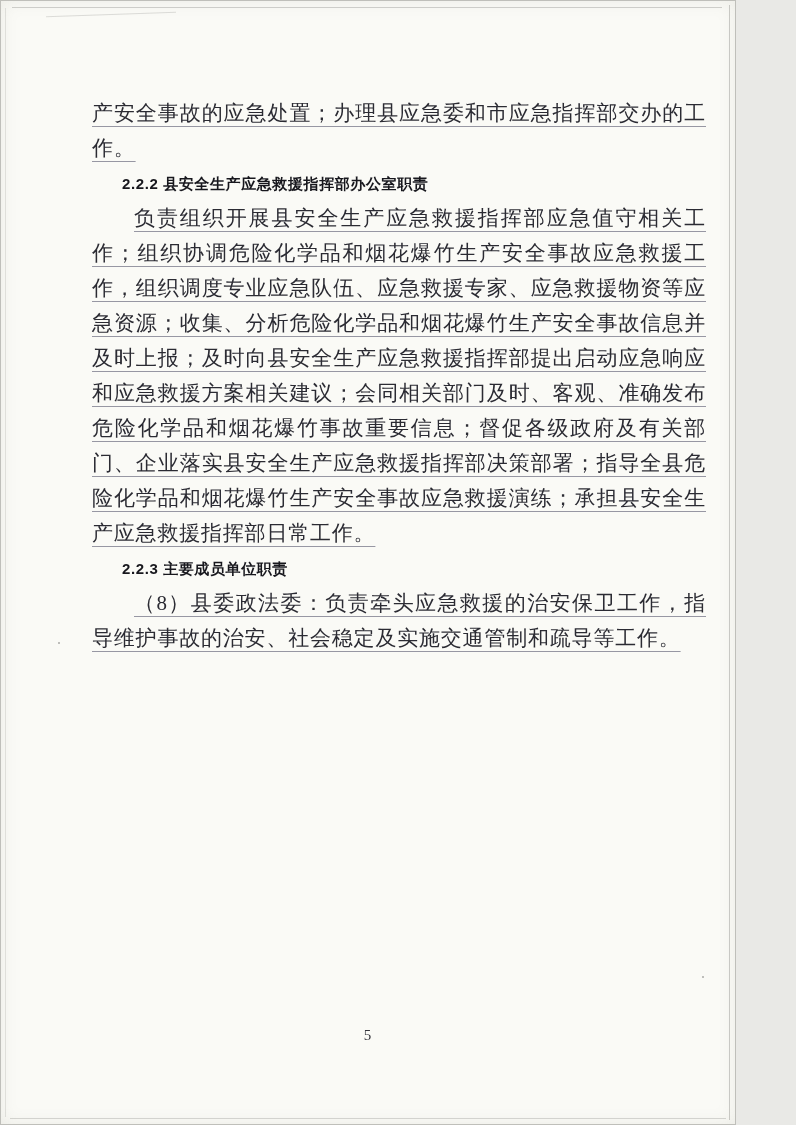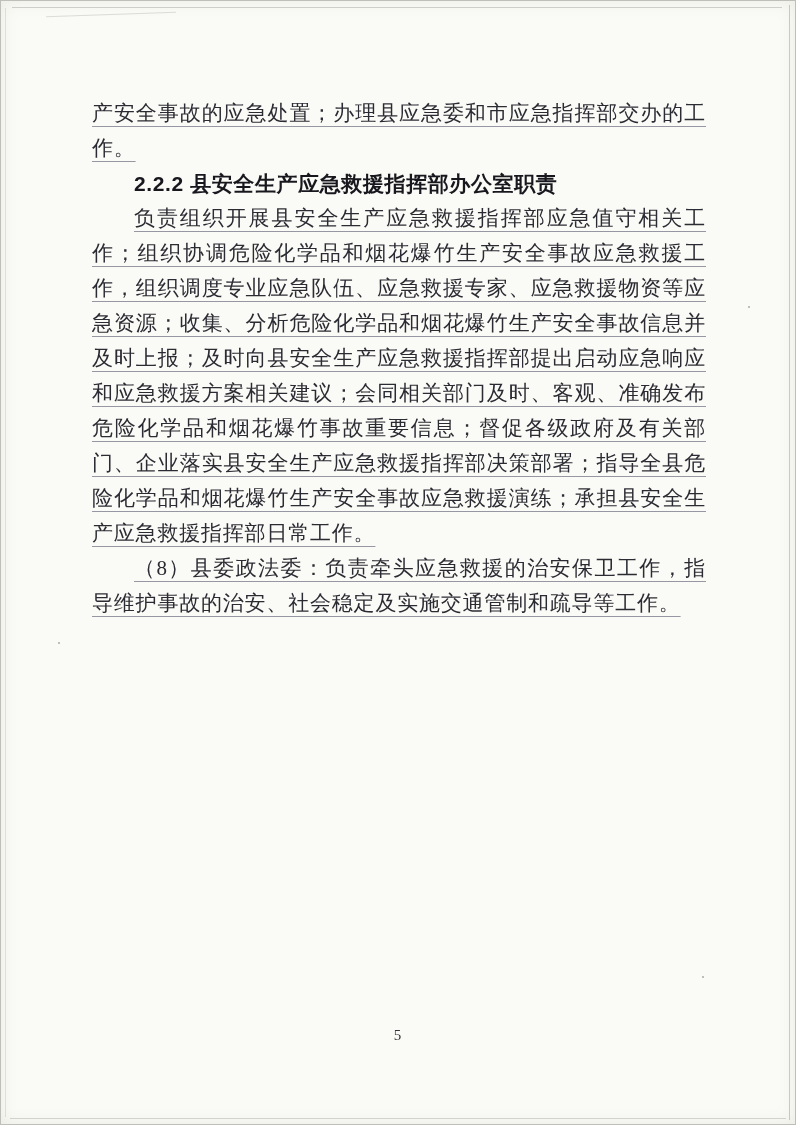--- a/index.html
+++ b/index.html
@@ -1,21 +1,21 @@
 <!DOCTYPE html>
 <html><head>
 <meta charset="utf-8">
 <style>
   * { margin:0; padding:0; box-sizing:border-box; }
   html, body { background:#e9e9e6; }
   body { display:flex; justify-content:flex-start; align-items:flex-start; }
 
   .scan-page {
     position:relative;
-    width:796px; height:1125px;
+    width:736px; height:1125px;
     background:#fafaf6;
     overflow:hidden;
     font-family:"Liberation Serif","DejaVu Serif",serif;
     box-shadow: inset 0 0 0 1px #bfbfba, inset 0 0 18px rgba(120,120,110,.12);
   }
 
   
   .edge-top    { position:absolute; left:12px; right:14px; top:7px;  height:1px; background:rgba(130,130,125,.35); }
   .edge-bottom { position:absolute; left:10px; right:10px; bottom:6px; height:1px; background:rgba(130,130,125,.30); }
   .edge-right  { position:absolute; top:5px; bottom:5px; right:6px; width:1px; background:rgba(125,125,120,.38); }
@@ -43,21 +43,21 @@
     text-underline-offset:6px;
     text-decoration-color:rgba(70,70,95,.55);
     text-decoration-skip-ink:none;
   }
   .para.no-indent { text-indent:0; }
 
   .heading {
     text-indent:2em;
     font-family:"Liberation Sans","DejaVu Sans",sans-serif;
     font-weight:bold;
-    font-size:21px; line-height:35px;
+    font-size:15px; line-height:35px;
     color:#17171d; letter-spacing:.6px;
   }
 
   .page-number {
     position:absolute; left:0; top:1027px; width:100%;
     text-align:center;
     font-size:15px; color:#34343b; letter-spacing:1px;
   }
 </style>
 </head>
@@ -74,20 +74,21 @@
   <div class="speck s2"></div>
   <div class="speck s3"></div>
 
   <div class="doc-text">
     <p class="para no-indent">产安全事故的应急处置；办理县应急委和市应急指挥部交办的工作。</p>
 
     <h3 class="heading">2.2.2 县安全生产应急救援指挥部办公室职责</h3>
 
     <p class="para">负责组织开展县安全生产应急救援指挥部应急值守相关工作；组织协调危险化学品和烟花爆竹生产安全事故应急救援工作，组织调度专业应急队伍、应急救援专家、应急救援物资等应急资源；收集、分析危险化学品和烟花爆竹生产安全事故信息并及时上报；及时向县安全生产应急救援指挥部提出启动应急响应和应急救援方案相关建议；会同相关部门及时、客观、准确发布危险化学品和烟花爆竹事故重要信息；督促各级政府及有关部门、企业落实县安全生产应急救援指挥部决策部署；指导全县危险化学品和烟花爆竹生产安全事故应急救援演练；承担县安全生产应急救援指挥部日常工作。</p>
 
+    <h3 class="heading">2.2.3 主要成员单位职责</h3>
 
 
     <p class="para">（8）县委政法委：负责牵头应急救援的治安保卫工作，指导维护事故的治安、社会稳定及实施交通管制和疏导等工作。</p>
 
 
   </div>
 
   <div class="page-number">5</div>
 
 </div>

